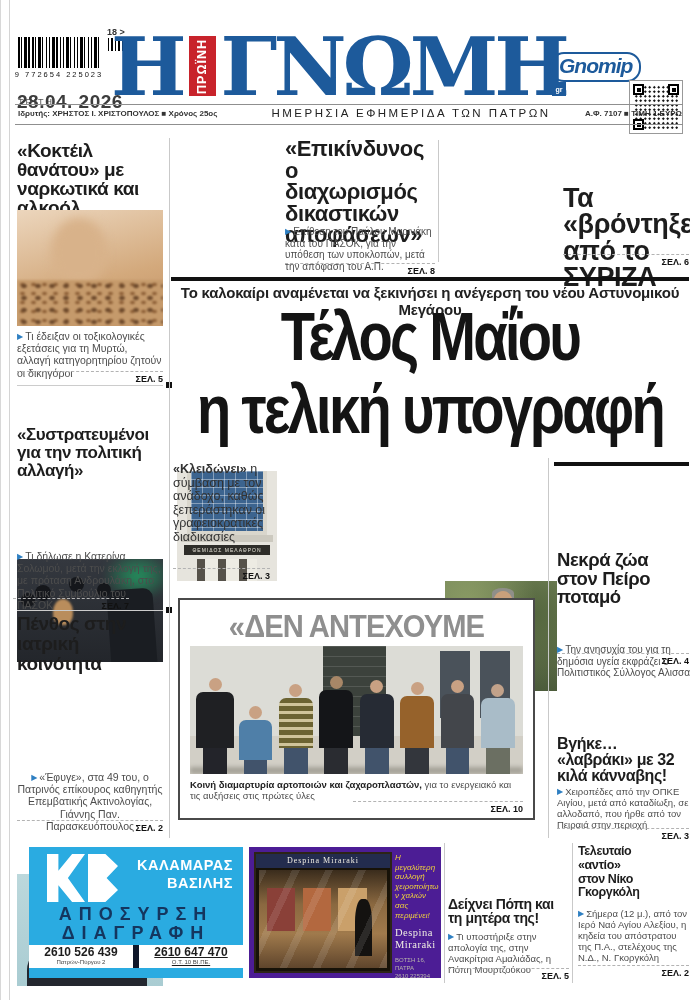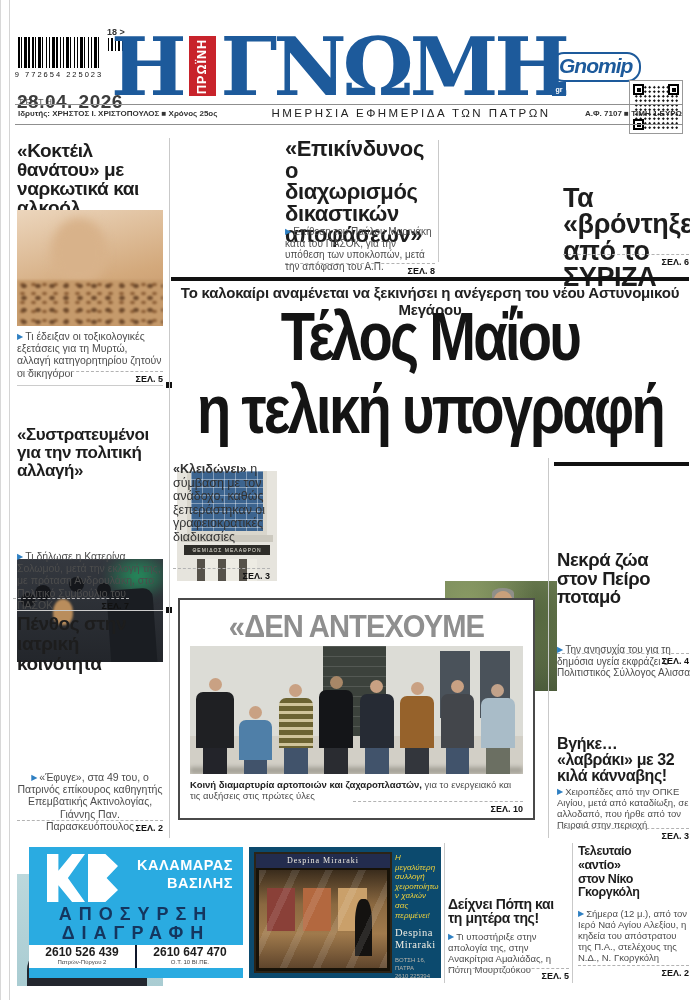--- a/index.html
+++ b/index.html
@@ -136,26 +136,26 @@
   
   .kad { left:28px; top:847px; width:214px; height:131px; background:#2aabe1; }
   .kb-logo { position:absolute; left:18px; top:7px; width:76px; height:48px; display:flex; gap:3px; }
   .kb-k { width:38px; height:48px; background:#fff; clip-path:polygon(0 0,30% 0,30% 35%,66% 0,100% 0,55% 50%,100% 100%,66% 100%,30% 65%,30% 100%,0 100%); }
   .kb-b { width:30px; height:48px; background:#fff; clip-path:polygon(0 0,58% 0,100% 25%,62% 50%,100% 75%,58% 100%,0 100%); }
   .kad-name { position:absolute; right:10px; top:9px; text-align:right; color:#fff; font-weight:700; font-size:14.5px; line-height:1.25; letter-spacing:0.5px; }
   .kad-s1 { position:absolute; left:0; top:57px; width:100%; text-align:center; color:#14365f; font-weight:700; font-size:18px; letter-spacing:7px; }
   .kad-s2 { position:absolute; left:0; top:76px; width:100%; text-align:center; color:#14365f; font-weight:700; font-size:18px; letter-spacing:7px; }
   .kad-strip { position:absolute; left:0; top:98px; width:100%; height:23px; background:#fff; display:flex; }
   .pcell { flex:1; text-align:center; padding-top:1px; }
-  .pcell.second { border-left:2px solid #0f172a; }
+  .pcell.second { border-left:6px solid #0f172a;text-decoration:underline; }
   .pcell .ph { font-size:12px; font-weight:700; color:#1d1d1d; line-height:1.05; }
   .pcell .psub { font-size:6px; color:#444; }
 
   
-  .mad { left:248px; top:847px; width:192px; height:131px; background:#0c4a6e; }
+  .mad { left:248px; top:847px; width:192px; height:131px; background:#4c1d95; }
   .mad-photo { position:absolute; left:5px; top:5px; width:138px; height:121px; }
   .mad-col { position:absolute; left:146px; top:6px; width:44px; }
   .mad-pitch { color:#f0d23c; font-style:italic; font-size:8px; line-height:1.2; overflow-wrap:break-word; }
   .mad-brand { margin-top:7px; color:#efece2; font-family:"Liberation Serif",serif; font-size:10.5px; line-height:1.15; letter-spacing:0.5px; }
   .mad-addr { margin-top:6px; color:#b9b5ab; font-size:6px; line-height:1.3; }
 
   
   .popi-title { left:447px; top:897px; width:121px; font-size:14px; }
   .far-title { left:577px; top:845px; width:57px; font-size:12.5px; }
 </style>

